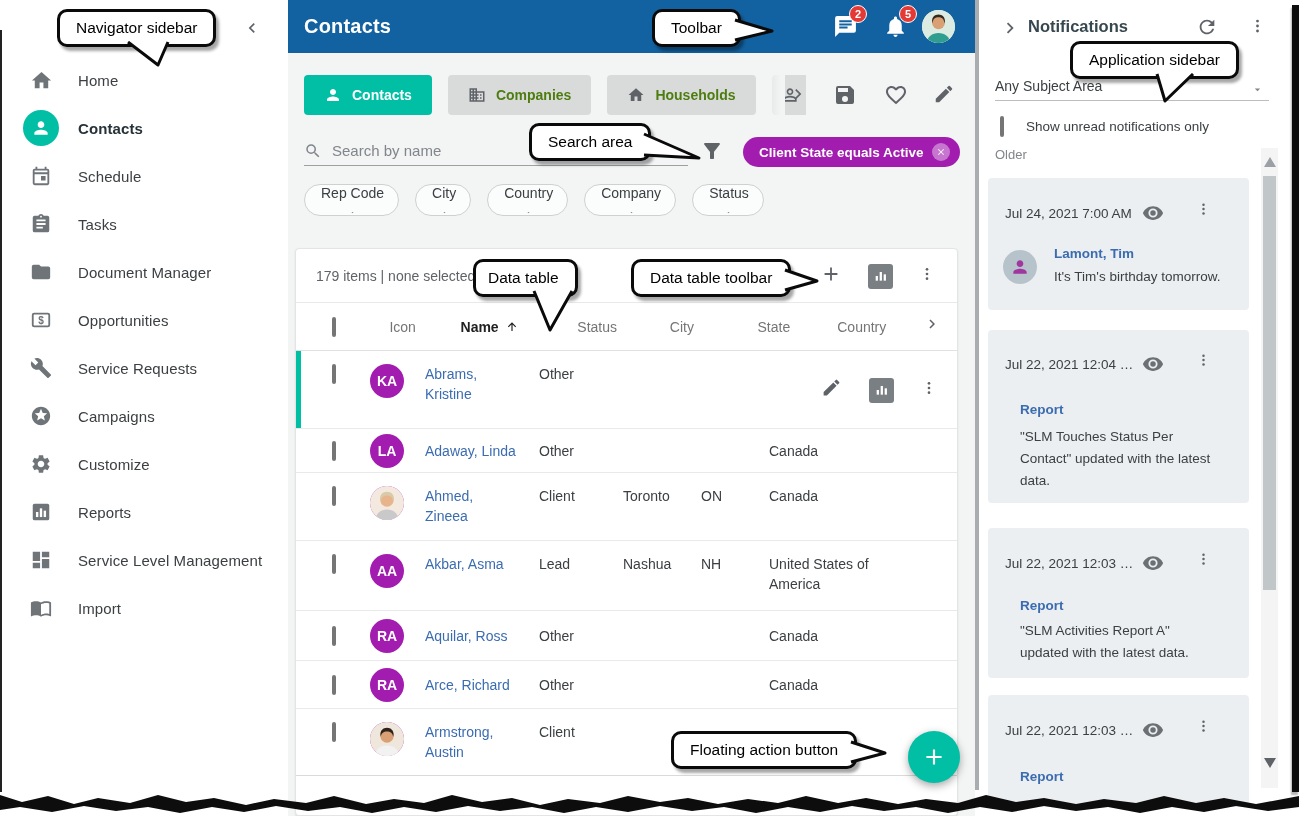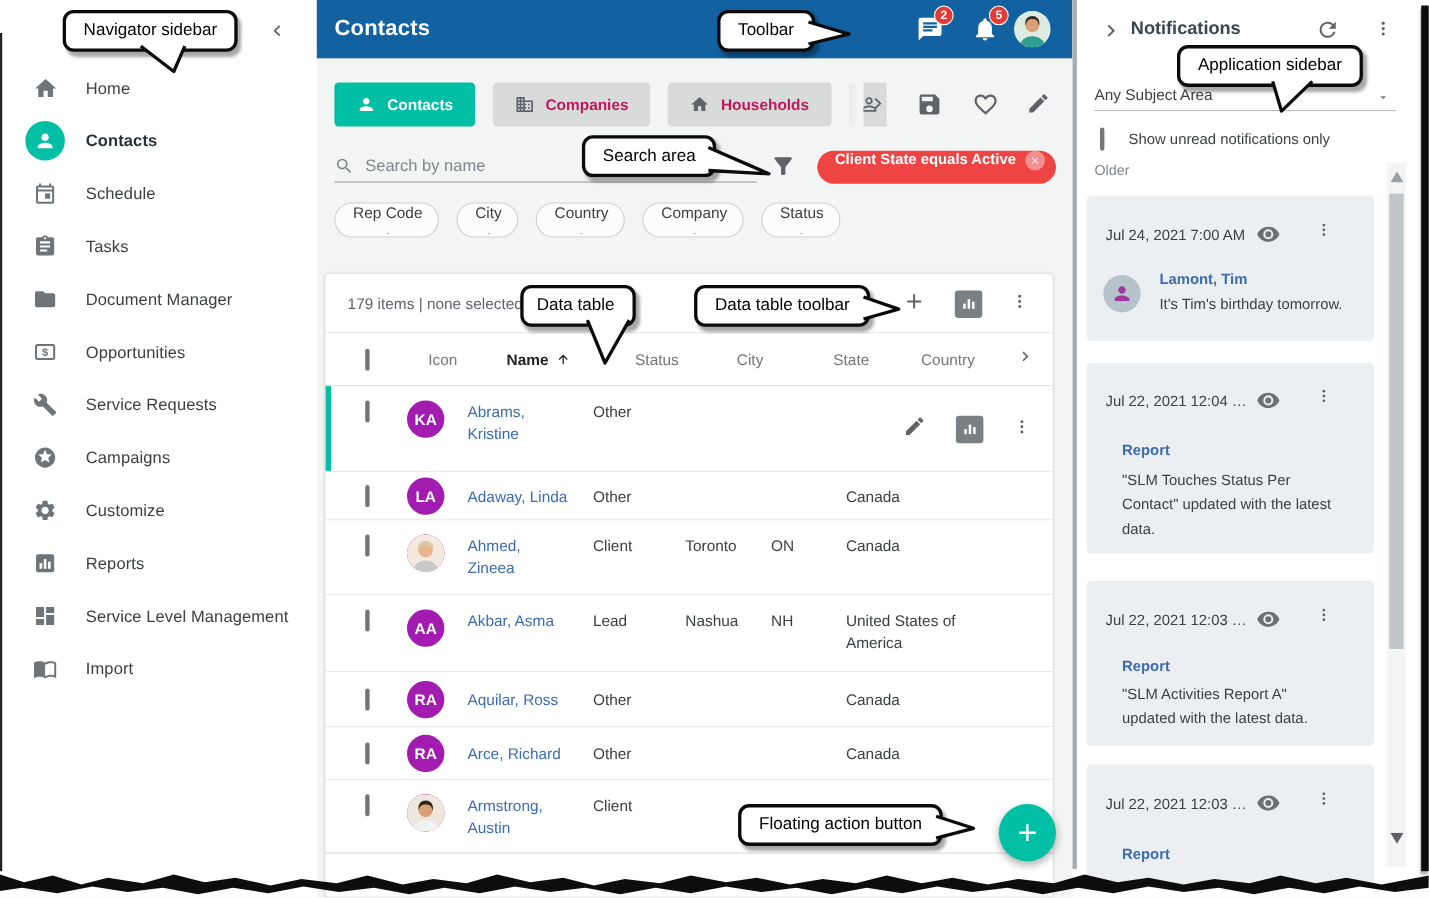--- a/index.html
+++ b/index.html
@@ -24,32 +24,32 @@
 
   
   .main { left:288px; top:0; width:687px; height:816px; background:#f3f4f4; }
   .appbar { position:absolute; left:0; top:0; width:100%; height:53px; background:#1261a0; }
   .appbar-title { position:absolute; left:16px; top:15px; color:#fff; font-size:20px; font-weight:bold; letter-spacing:.2px; }
   .appbar-ico { position:absolute; top:14px; width:26px; height:26px; cursor:pointer; }
   .badge { position:absolute; top:-9px; left:16px; min-width:18px; height:18px; border-radius:9px; background:#e53935; border:1px solid #fff; color:#fff; font-size:11px; font-weight:bold; display:flex; align-items:center; justify-content:center; padding:0 4px; }
   .avatar-top { position:absolute; left:634px; top:10px; width:33px; height:33px; border-radius:50%; overflow:hidden; cursor:pointer; background:#dcebe2; }
 
   .tabs { position:absolute; left:16px; top:75px; display:flex; gap:16px; align-items:center; }
-  .tab { height:40px; border-radius:4px; background:#d9dbdb; display:flex; align-items:center; gap:10px; padding:0 20px; font-size:14px; font-weight:bold; color:#be185d; cursor:pointer; }
+  .tab { height:40px; border-radius:4px; background:#d9dbdb; display:flex; align-items:center; gap:10px; padding:0 20px; font-size:14px; font-weight:bold; color:#4d7c0f; cursor:pointer; }
   .tab.active { background:#00bfa5; color:#fff; }
   .tab.partial { width:34px; padding:0 0 0 8px; overflow:hidden; border-radius:4px 0 0 4px; position:relative; }
   .tab-fade { position:absolute; left:471px; top:73px; width:26px; height:44px; background:linear-gradient(to right, rgba(243,244,244,0), #f3f4f4 85%); }
   .tabs-more { position:absolute; left:500px; top:84px; cursor:pointer; }
   .tab-action { position:absolute; top:83px; width:24px; height:24px; cursor:pointer; }
 
   .search-row { position:absolute; left:16px; top:136px; }
   .search-box { position:absolute; left:0; top:0; width:384px; height:30px; border-bottom:1px solid #9aa0a6; display:flex; align-items:center; gap:10px; cursor:text; }
   .search-ph { font-size:15px; color:#80868b; }
   .funnel { position:absolute; left:412px; top:139px; width:24px; height:24px; cursor:pointer; }
-  .chip { position:absolute; left:455px; top:137px; height:30px; border-radius:15px; background:#ef4444; color:#fff; display:flex; align-items:flex-start; gap:8px; padding:0 10px 0 16px; font-size:13.5px; font-weight:bold; cursor:pointer; }
+  .chip { position:absolute; left:455px; top:137px; height:30px; border-radius:15px; background:#a21caf; color:#fff; display:flex; align-items:center; gap:8px; padding:0 10px 0 16px; font-size:13.5px; font-weight:bold; cursor:pointer; }
   .chip-x { width:18px; height:18px; border-radius:50%; background:rgba(255,255,255,.4); display:flex; align-items:center; justify-content:center; cursor:pointer; }
 
   .pills { position:absolute; left:16px; top:184px; display:flex; gap:16px; }
   .pill { height:32px; border:1px solid #cfd1d1; border-radius:16px; background:#fbfcfc; display:flex; align-items:center; gap:9px; padding:0 14px 0 16px; font-size:14px; color:#3c4043; cursor:pointer;flex-direction:column; }
 
   
   .card { position:absolute; left:7px; top:248px; width:663px; height:568px; background:#fff; border:1px solid #e3e5e5; border-radius:4px; box-shadow:0 1px 2px rgba(0,0,0,.10); }
   .card-toolbar { position:absolute; left:0; top:0; width:100%; height:54px; border-bottom:1px solid #e8eaea; }
   .summary { position:absolute; left:20px; top:19px; font-size:14px; color:#5f6368; }
   .ct-icons { position:absolute; right:22px; top:0; height:54px; display:flex; align-items:center; gap:26px; }

